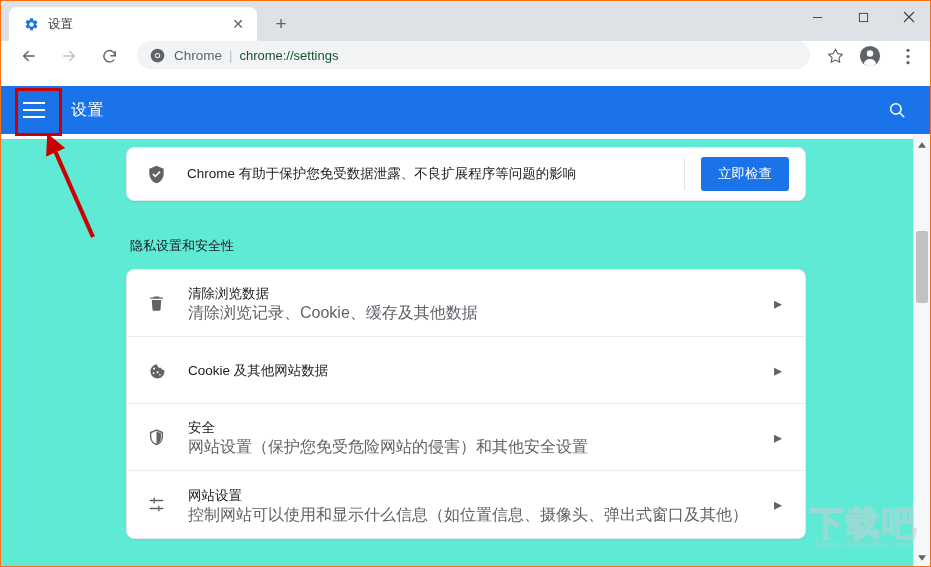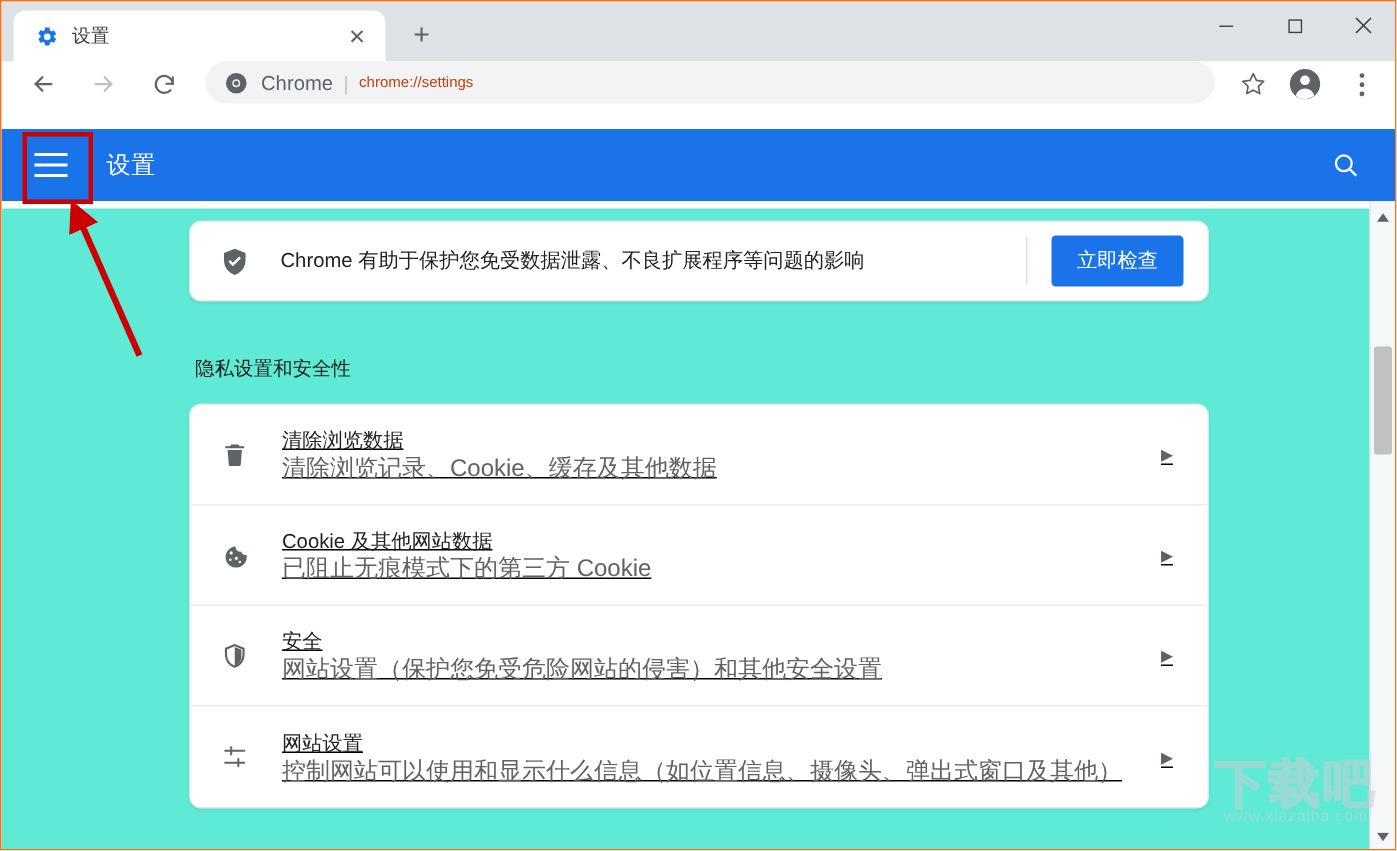--- a/index.html
+++ b/index.html
@@ -103,21 +103,21 @@
     margin-right: 9px;
   }
   .omni-scheme {
     font-size: 13.5px; color: #5f6368;
     white-space: nowrap;
   }
   .omni-sep {
     color: #bdc1c6; margin: 0 7px; font-size: 13px;
   }
   .omni-url {
-    font-size: 10px; color: #c2410c;
+    font-size: 13px; color: #14532d;
     white-space: nowrap; overflow: hidden;
   }
   .star-btn { width: 28px; height: 28px; margin-right: 2px; }
   .avatar-btn { width: 30px; height: 30px; margin: 0 4px; }
   .menu-btn { width: 28px; height: 30px; margin-right: 2px; }
 
   
   .settings-header {
     position: absolute; left: 0; top: 85px;
     width: 931px; height: 48px;
@@ -201,21 +201,20 @@
     margin: 36px 0 14px 4px;
   }
 
   .list-card { overflow: hidden; }
   .row {
     display: flex; align-items: center;
     height: 67px;
     padding: 0 18px 0 18px;
     border-bottom: 1px solid #ecedef;
     cursor: pointer;
-    text-decoration: underline;
   }
   .row:last-child { border-bottom: none; }
   .row-icon {
     width: 22px; height: 22px; flex: 0 0 22px;
     display: flex; align-items: center; justify-content: center;
     color: #5f6368;
   }
   .row-text {
     flex: 1 1 auto;
     margin-left: 21px;
@@ -443,21 +442,20 @@
             <svg width="19" height="19" viewBox="0 0 24 24" fill="#5f6368">
               <path d="M21.9 11.3a4.1 4.1 0 0 1-4.4-2.7 4.1 4.1 0 0 1-4.8-4.4A8.9 8.9 0 1 0 21.9 11.3z"></path>
               <circle cx="9" cy="9.6" r="1.35" fill="#ffffff"></circle>
               <circle cx="13.4" cy="14.2" r="1.35" fill="#ffffff"></circle>
               <circle cx="8.3" cy="15.4" r="1.1" fill="#ffffff"></circle>
               <circle cx="16.3" cy="17.3" r="1" fill="#ffffff"></circle>
             </svg>
           </span>
           <span class="row-text">
             <span class="row-title">Cookie 及其他网站数据</span>
-            <span class="row-sub" style="display:block">已阻止无痕模式下的第三方 Cookie</span>
           </span>
           <span class="row-arrow">▸</span>
         </div>
 
         <div class="row">
           <span class="row-icon">
             <svg width="19" height="19" viewBox="0 0 24 24" fill="none" stroke="#5f6368" stroke-width="1.8">
               <path d="M12 2.6 4.6 5.7v5c0 4.8 3.2 9.1 7.4 10.2 4.2-1.1 7.4-5.4 7.4-10.2v-5z"></path>
               <path d="M12 4.6v15.9" stroke-width="0" fill="#5f6368"></path>
               <path d="M12 4.3v16c3.2-1.1 5.6-4.6 5.6-8.4V6.6z" fill="#5f6368" stroke="none"></path>

